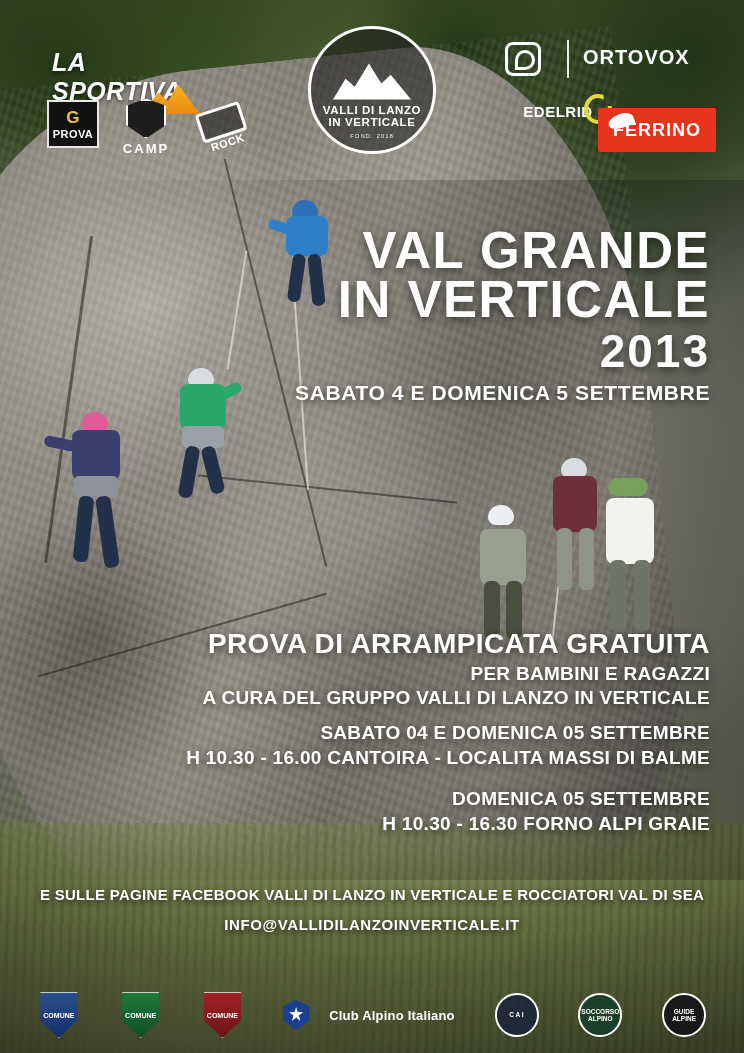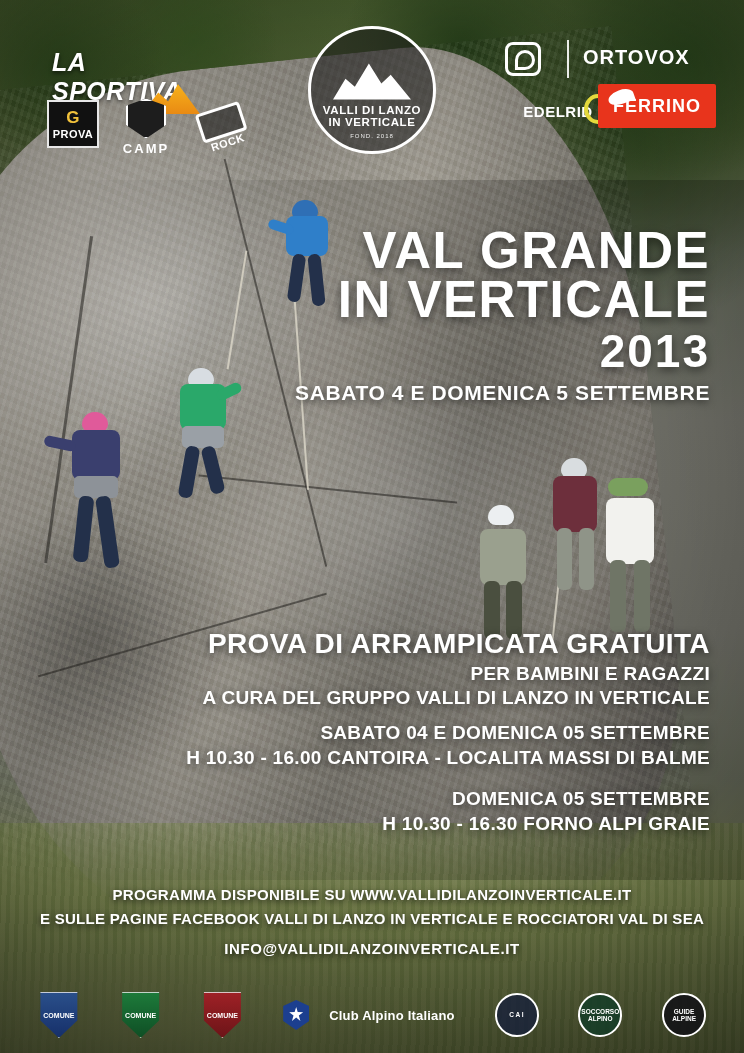--- a/index.html
+++ b/index.html
@@ -157,21 +157,21 @@
   .logo-edelrid {
     left: 498px; top: 92px; width: 120px; height: 38px;
     color: #fff; font-weight: 700; font-size: 15px; letter-spacing: .5px;
   }
   .edel-e {
     position:absolute; right: 6px; top: 2px; width: 28px; height: 30px;
     border: 4px solid #e4d93c; border-radius: 50%;
     clip-path: polygon(0 0, 70% 0, 70% 40%, 100% 40%, 100% 100%, 0 100%);
   }
   .logo-ferrino {
-    left: 598px; top: 84px; width: 118px; height: 44px;
+    left: 598px; top: 108px; width: 118px; height: 44px;
     background: #e8341c; color:#fff; font-weight: 800; font-size: 18px;
     letter-spacing: 1px; border-radius: 2px;
   }
   .ferrino-swoosh {
     position:absolute; left: 10px; top: 6px; width: 26px; height: 14px;
     background: #fff; border-radius: 50% 50% 0 50%; transform: rotate(-20deg);
   }
 
   
   .headline { position: absolute; right: 34px; top: 195px; text-align: right; margin-top: 32px; }
@@ -382,23 +382,20 @@
     <div class="s-row">H 10.30 - 16.00 CANTOIRA - LOCALITA MASSI DI BALME</div>
   </div>
 
   <div class="block b-sched2">
     <div class="s-row">DOMENICA 05 SETTEMBRE</div>
     <div class="s-row">H 10.30 - 16.30 FORNO ALPI GRAIE</div>
   </div>
 
   <div class="block b-info">
     <div class="i-row">
-      <span>PROGRAMMA DISPONIBILE SU </span><span class="strong">WWW.VALLIDILANZOINVERTICALE.IT</span>
-    </div>
-    <div class="i-row">
       <span>E SULLE PAGINE FACEBOOK </span><span class="strong">VALLI DI LANZO IN VERTICALE</span><span> E </span><span class="strong">ROCCIATORI VAL DI SEA</span>
     </div>
     <div class="i-row i-mail">INFO@VALLIDILANZOINVERTICALE.IT</div>
   </div>
 
   <div class="logos-bottom">
 
     <div class="crest">
       <div class="crest-shape"></div>
       <div class="crest-inner">COMUNE</div>

